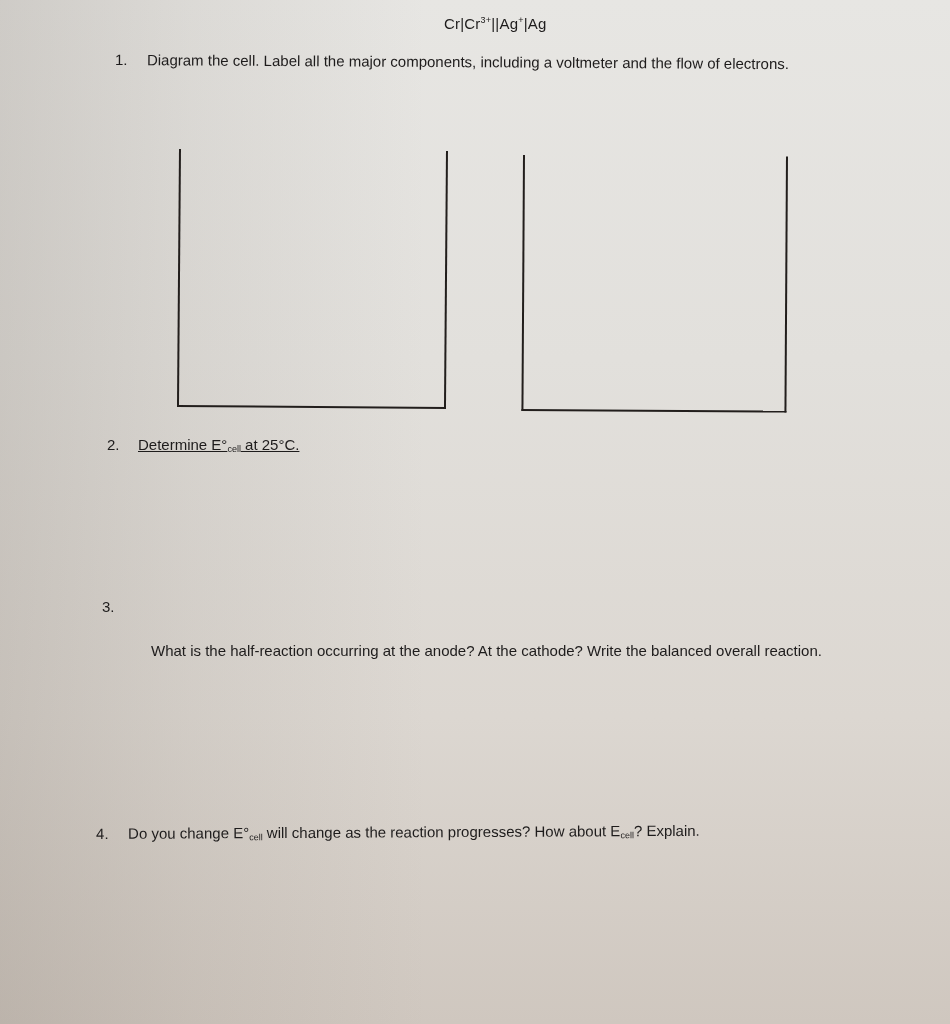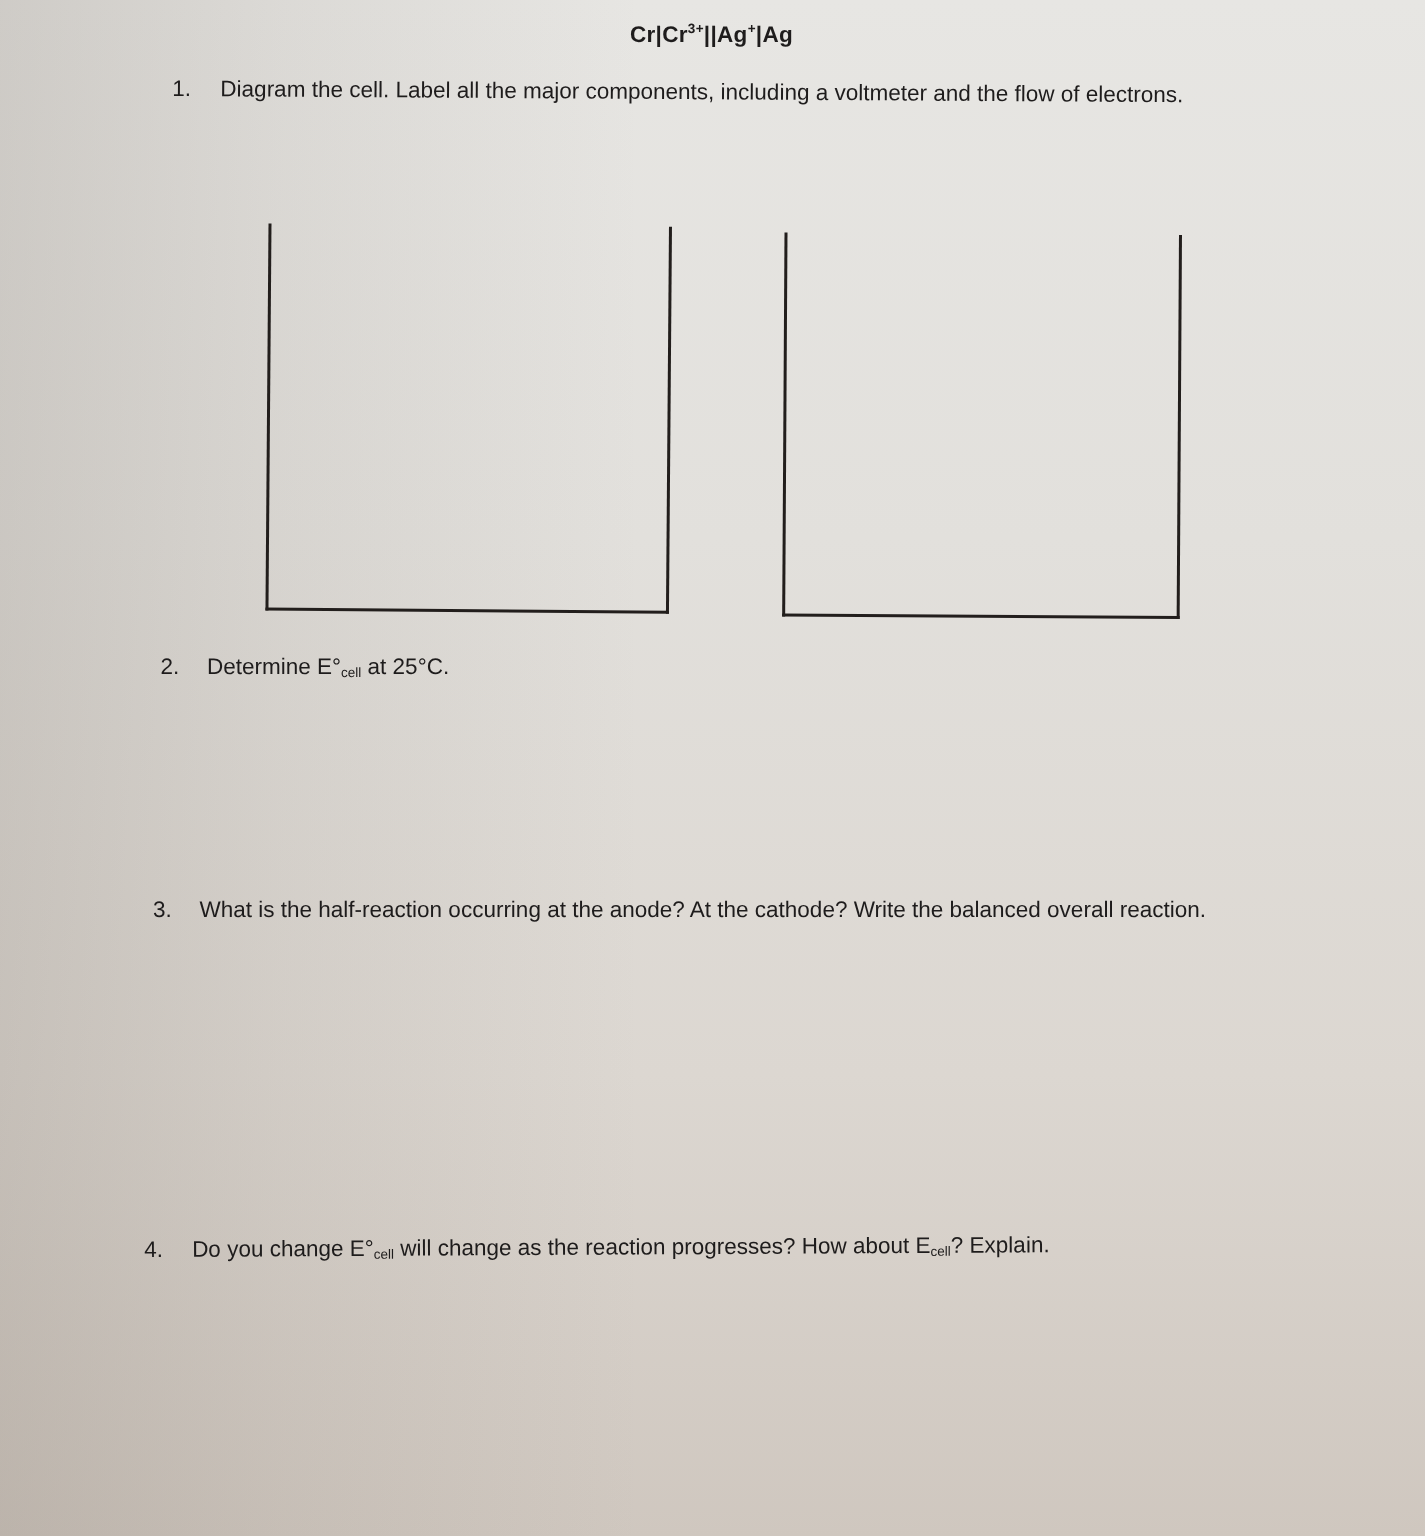--- a/index.html
+++ b/index.html
@@ -17,26 +17,25 @@
         linear-gradient(90deg, rgba(120,110,100,0.22) 0%, rgba(120,110,100,0.10) 20%, rgba(255,255,255,0) 45%, rgba(255,255,255,0) 100%),
         linear-gradient(180deg, #e7e6e3 0%, #e2e0dc 35%, #dcd7d1 70%, #cfc7bf 100%);
     }
     .sheet {
       position: absolute;
       left: 0; top: 0;
       width: 950px; height: 1024px;
     }
     .title {
       position: absolute;
-      left: 420px;
+      left: 444px;
       top: 15px;
       font-size: 15px;
       letter-spacing: 0.2px;
       white-space: nowrap;
-      font-weight: bold;
     }
     .title sup {
       font-size: 9px;
       vertical-align: 6px;
       line-height: 0;
     }
     .q {
       position: absolute;
       font-size: 15px;
       line-height: 24px;
@@ -53,23 +52,23 @@
       white-space: normal;
     }
     .q sub {
       font-size: 9px;
       vertical-align: -2px;
       line-height: 0;
     }
     #q1 { left: 115px; top: 48px; transform: rotate(0.35deg); transform-origin: left top; }
     #q1 .text { left: 32px; width: 690px; }
     #q2 { left: 107px; top: 433px; }
-    #q2 .text { left: 31px; width: 400px; }
+    #q2 .text { left: 31px; width: 400px; text-decoration: underline; }
     #q3 { left: 102px; top: 595px; }
-    #q3 .text { left: 31px; width: 750px; }
+    #q3 .text { left: 49px; width: 750px; margin-top: 44px; }
     #q4 { left: 96px; top: 822px; transform: rotate(-0.3deg); transform-origin: left top; }
     #q4 .text { left: 32px; width: 700px; }
 
     .beaker {
       position: absolute;
       border-left: 2px solid #221e1c;
       border-right: 2px solid #221e1c;
       border-bottom: 2px solid #221e1c;
       border-top: none;
       box-sizing: border-box;

